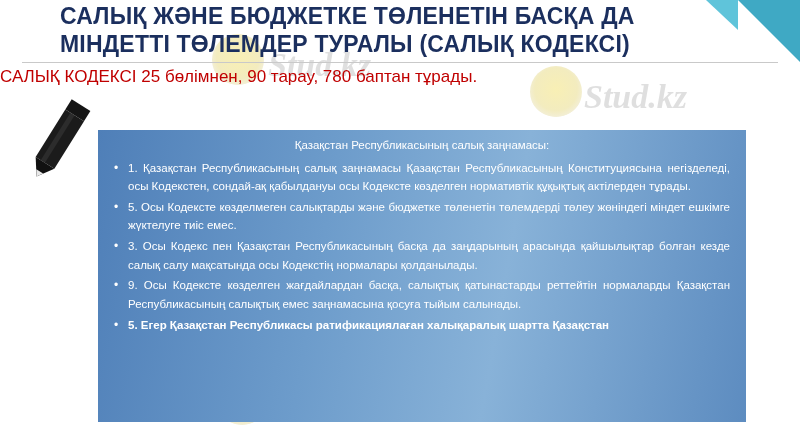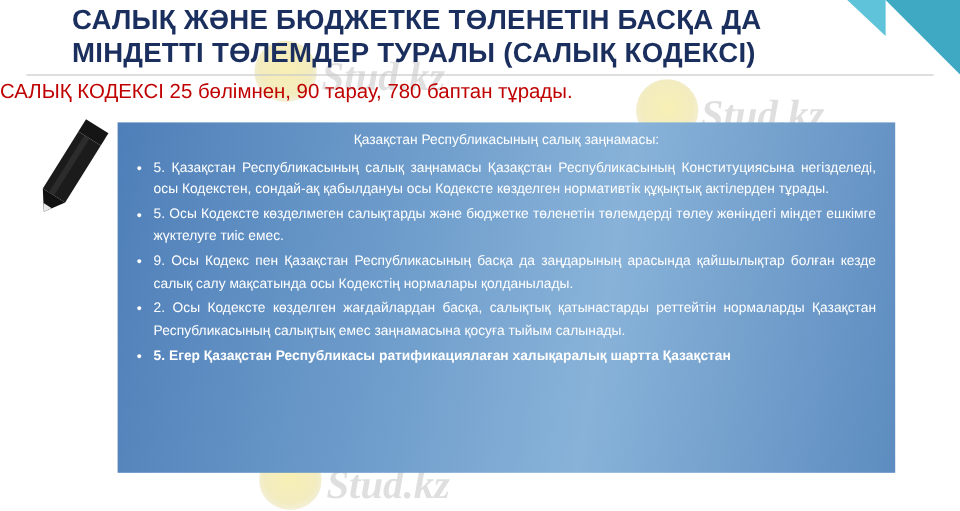--- a/index.html
+++ b/index.html
@@ -105,21 +105,21 @@
     top: 98px;
     width: 78px;
     height: 86px;
     z-index: 7;
   }
 
   
   .panel {
     position: absolute;
     left: 98px;
-    top: 102px;
+    top: 130px;
     width: 648px;
     height: 292px;
     background: linear-gradient(100deg, #4f7fb8 0%, #6d9ccb 35%, #88b2d8 62%, #5d8cc0 100%);
     z-index: 4;
     overflow: hidden;
     box-sizing: border-box;
     padding: 8px 16px 0 16px;
   }
   .panel-head {
     text-align: center;
@@ -186,35 +186,35 @@
       <polygon points="33,80 41,80 37,86" fill="#e8e8e8"></polygon>
     </g>
   </svg>
 </div>
 
 <div class="panel">
   <div class="panel-head">Қазақстан Республикасының салық заңнамасы:</div>
 
   <div class="bullet-row">
     <div class="bullet-dot">•</div>
-    <div class="bullet-text">5. Қазақстан Республикасының салық заңнамасы Қазақстан Республикасының Конституциясына негізделеді, осы Кодекстен, сондай-ақ қабылдануы осы Кодексте көзделген нормативтік құқықтық актілерден тұрады.</div>
+    <div class="bullet-text">1. Қазақстан Республикасының салық заңнамасы Қазақстан Республикасының Конституциясына негізделеді, осы Кодекстен, сондай-ақ қабылдануы осы Кодексте көзделген нормативтік құқықтық актілерден тұрады.</div>
   </div>
 
   <div class="bullet-row">
     <div class="bullet-dot">•</div>
     <div class="bullet-text">5. Осы Кодексте көзделмеген салықтарды және бюджетке төленетін төлемдерді төлеу жөніндегі міндет ешкімге жүктелуге тиіс емес.</div>
   </div>
 
   <div class="bullet-row">
     <div class="bullet-dot">•</div>
-    <div class="bullet-text">9. Осы Кодекс пен Қазақстан Республикасының басқа да заңдарының арасында қайшылықтар болған кезде салық салу мақсатында осы Кодекстің нормалары қолданылады.</div>
-  </div>
-
-  <div class="bullet-row">
-    <div class="bullet-dot">•</div>
-    <div class="bullet-text">2. Осы Кодексте көзделген жағдайлардан басқа, салықтық қатынастарды реттейтін нормаларды Қазақстан Республикасының салықтық емес заңнамасына қосуға тыйым салынады.</div>
+    <div class="bullet-text">3. Осы Кодекс пен Қазақстан Республикасының басқа да заңдарының арасында қайшылықтар болған кезде салық салу мақсатында осы Кодекстің нормалары қолданылады.</div>
+  </div>
+
+  <div class="bullet-row">
+    <div class="bullet-dot">•</div>
+    <div class="bullet-text">9. Осы Кодексте көзделген жағдайлардан басқа, салықтық қатынастарды реттейтін нормаларды Қазақстан Республикасының салықтық емес заңнамасына қосуға тыйым салынады.</div>
   </div>
 
   <div class="bullet-row">
     <div class="bullet-dot">•</div>
     <div class="bullet-text last-clip">5. Егер Қазақстан Республикасы ратификациялаған халықаралық шартта Қазақстан</div>
   </div>
 </div>
 
 </body></html>

